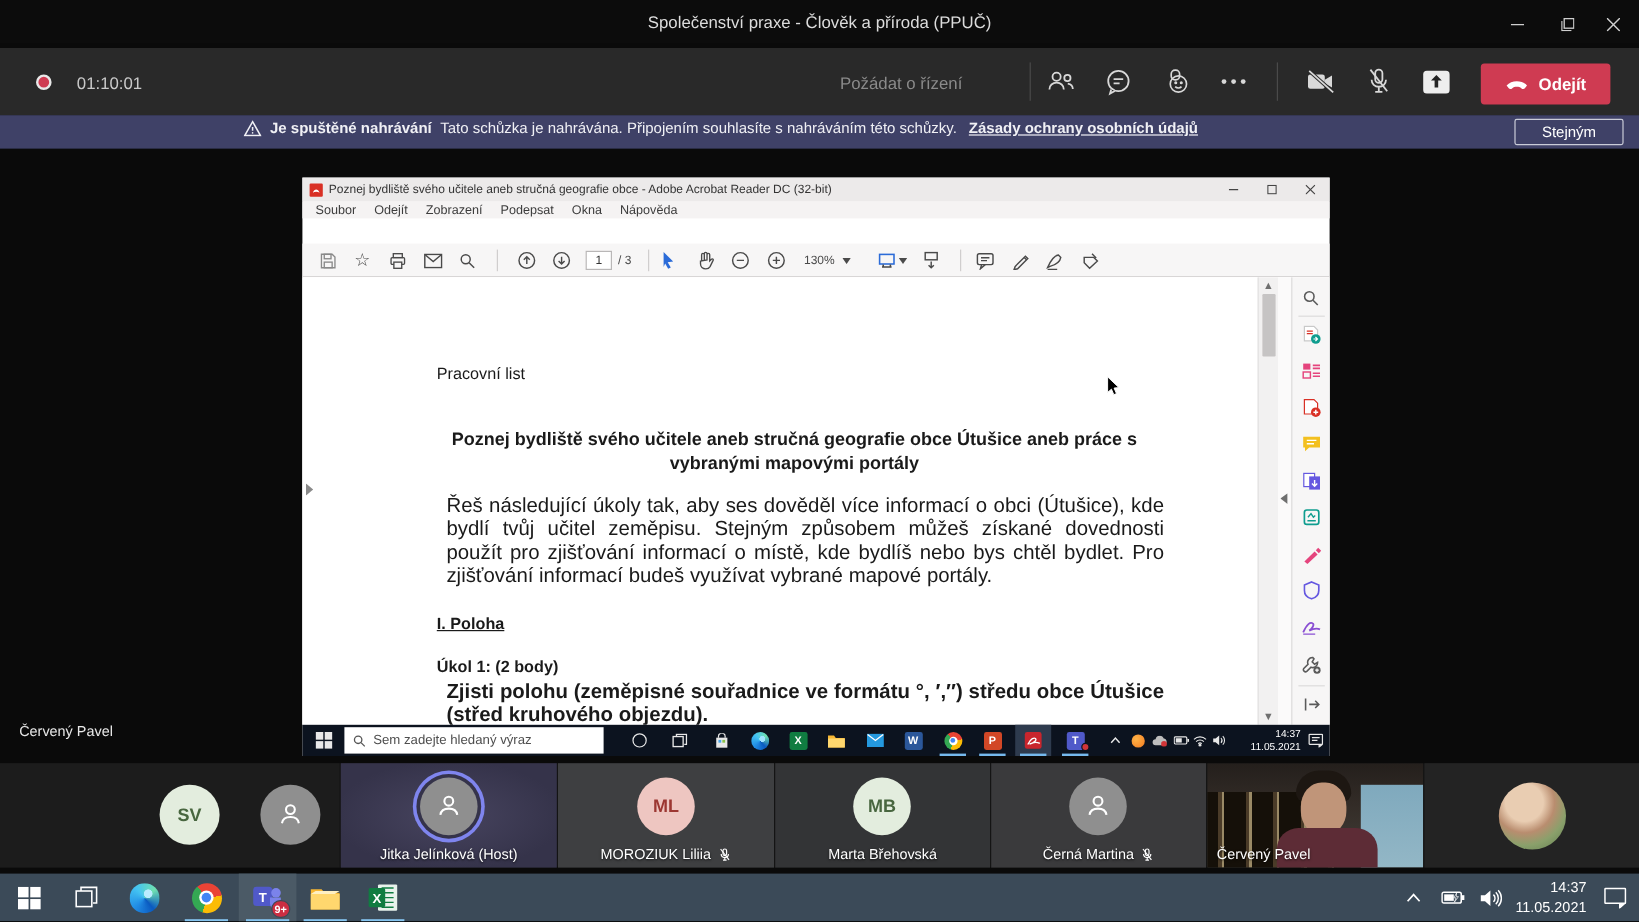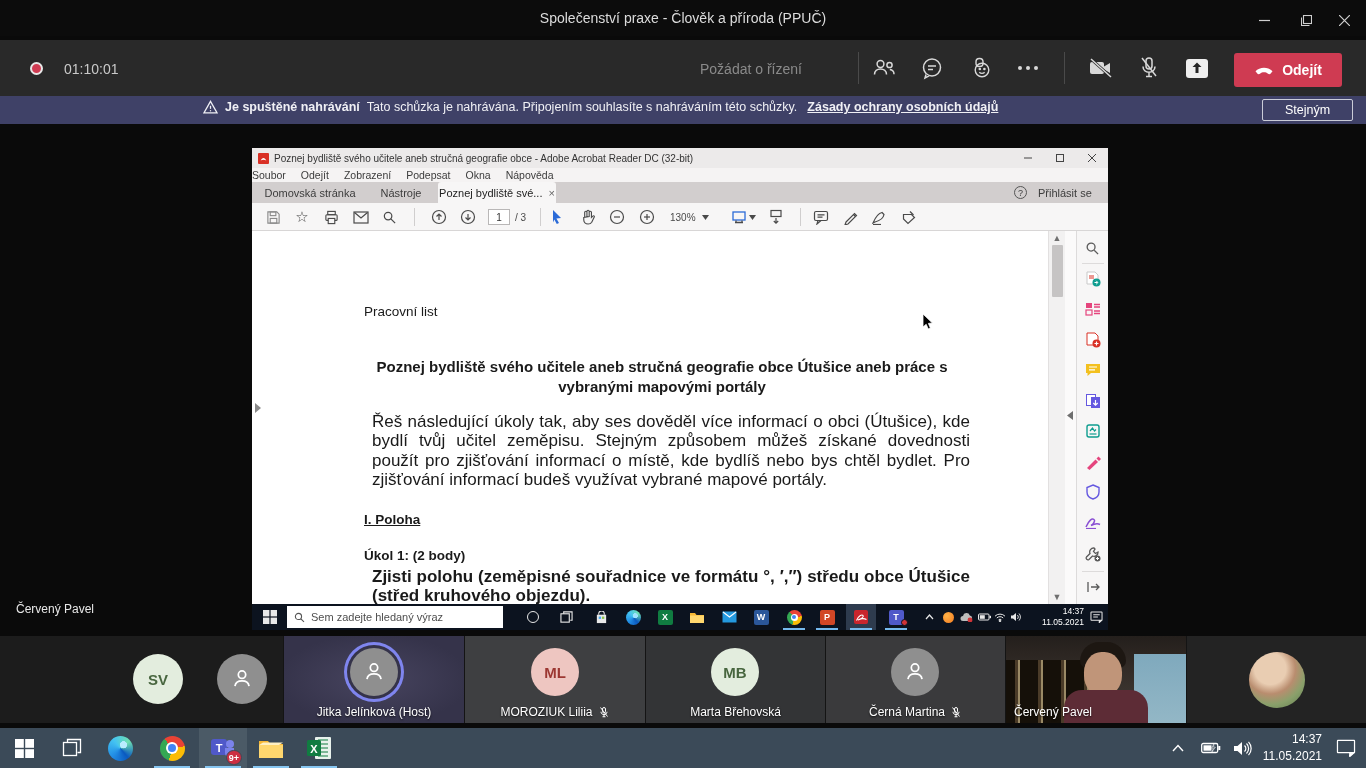--- a/index.html
+++ b/index.html
@@ -32,21 +32,21 @@
 
   
   .stage{left:0;top:124px;width:1366px;height:512px;background:#0a0a0a}
   .presenter{left:16px;top:478px;color:#e8e8e8;font-size:12px}
 
   
   .shared{left:252px;top:24px;width:856px;height:482px;background:#fff}
   .ac-titlebar{left:0;top:0;width:856px;height:20px;background:#eceaea;display:flex;align-items:center}
   .ac-title{color:#333;font-size:10px;margin-left:5px;white-space:nowrap}
   .ac-winbtn{position:absolute;top:0;width:28px;height:20px;display:flex;align-items:center;justify-content:center;color:#444}
-  .ac-menubar{left:0;top:20px;width:856px;height:14px;background:#f5f3f3;display:flex;align-items:center;gap:15px;}
+  .ac-menubar{left:0;top:20px;width:856px;height:14px;background:#f5f3f3;display:flex;align-items:center;gap:15px;padding-left:11px}
   .ac-menubar span{font-size:10.5px;color:#3c3c3c}
   .ac-tabbar{left:0;top:34px;width:856px;height:21px;background:#d2cece}
   .ac-tab{position:absolute;top:0;height:21px;display:flex;align-items:center;justify-content:center;font-size:11px;color:#3c3c3c}
   .ac-tab.active{background:#f7f6f6;border-radius:3px 3px 0 0;color:#222}
   .ac-signin{position:absolute;top:0;height:21px;display:flex;align-items:center;font-size:11px;color:#3c3c3c}
   .ac-toolbar{left:0;top:55px;width:856px;height:28px;background:#f7f6f6;border-bottom:1px solid #d8d6d6}
   .tbi{position:absolute;top:5px;width:18px;height:18px;display:flex;align-items:center;justify-content:center;color:#4a4a4a}
   .tb-div{position:absolute;top:5px;width:1px;height:18px;background:#d0cece}
   .pagebox{position:absolute;top:6px;width:22px;height:16px;border:1px solid #b9b7b7;background:#fff;font-size:10px;color:#333;display:flex;align-items:center;justify-content:center}
   .tbtxt{position:absolute;top:9px;font-size:10px;color:#4a4a4a}
@@ -231,32 +231,20 @@
 
       <div class="abs ac-menubar">
         <span>Soubor</span>
         <span>Odejít</span>
         <span>Zobrazení</span>
         <span>Podepsat</span>
         <span>Okna</span>
         <span>Nápověda</span>
       </div>
 
-      <div class="abs ac-tabbar">
-        <div class="ac-tab" style="left:8px;width:100px">Domovská stránka</div>
-        <div class="ac-tab" style="left:118px;width:62px">Nástroje</div>
-        <div class="ac-tab active" style="left:186px;width:118px">
-          <span>Poznej bydliště své...</span>
-          <span style="margin-left:6px;color:#666">×</span>
-        </div>
-        <div class="ac-signin" style="left:762px">
-          <span style="width:13px;height:13px;border:1px solid #555;border-radius:50%;display:inline-flex;align-items:center;justify-content:center;font-size:9px">?</span>
-        </div>
-        <div class="ac-signin" style="left:786px">Přihlásit se</div>
-      </div>
 
       <div class="abs ac-toolbar">
         <div class="tbi" style="left:12px">
             <svg width="15" height="15" viewBox="0 0 16 16" fill="none" stroke="#8a8a8a" stroke-width="1.2">
               <path d="M2 2h9.5L14 4.5V14H2z"></path>
               <rect x="4.5" y="2" width="6" height="4"></rect>
               <rect x="4.5" y="9" width="7" height="5"></rect>
             </svg>
           </div>
         <div class="tbi" style="left:41px;font-size:15px">☆</div>

